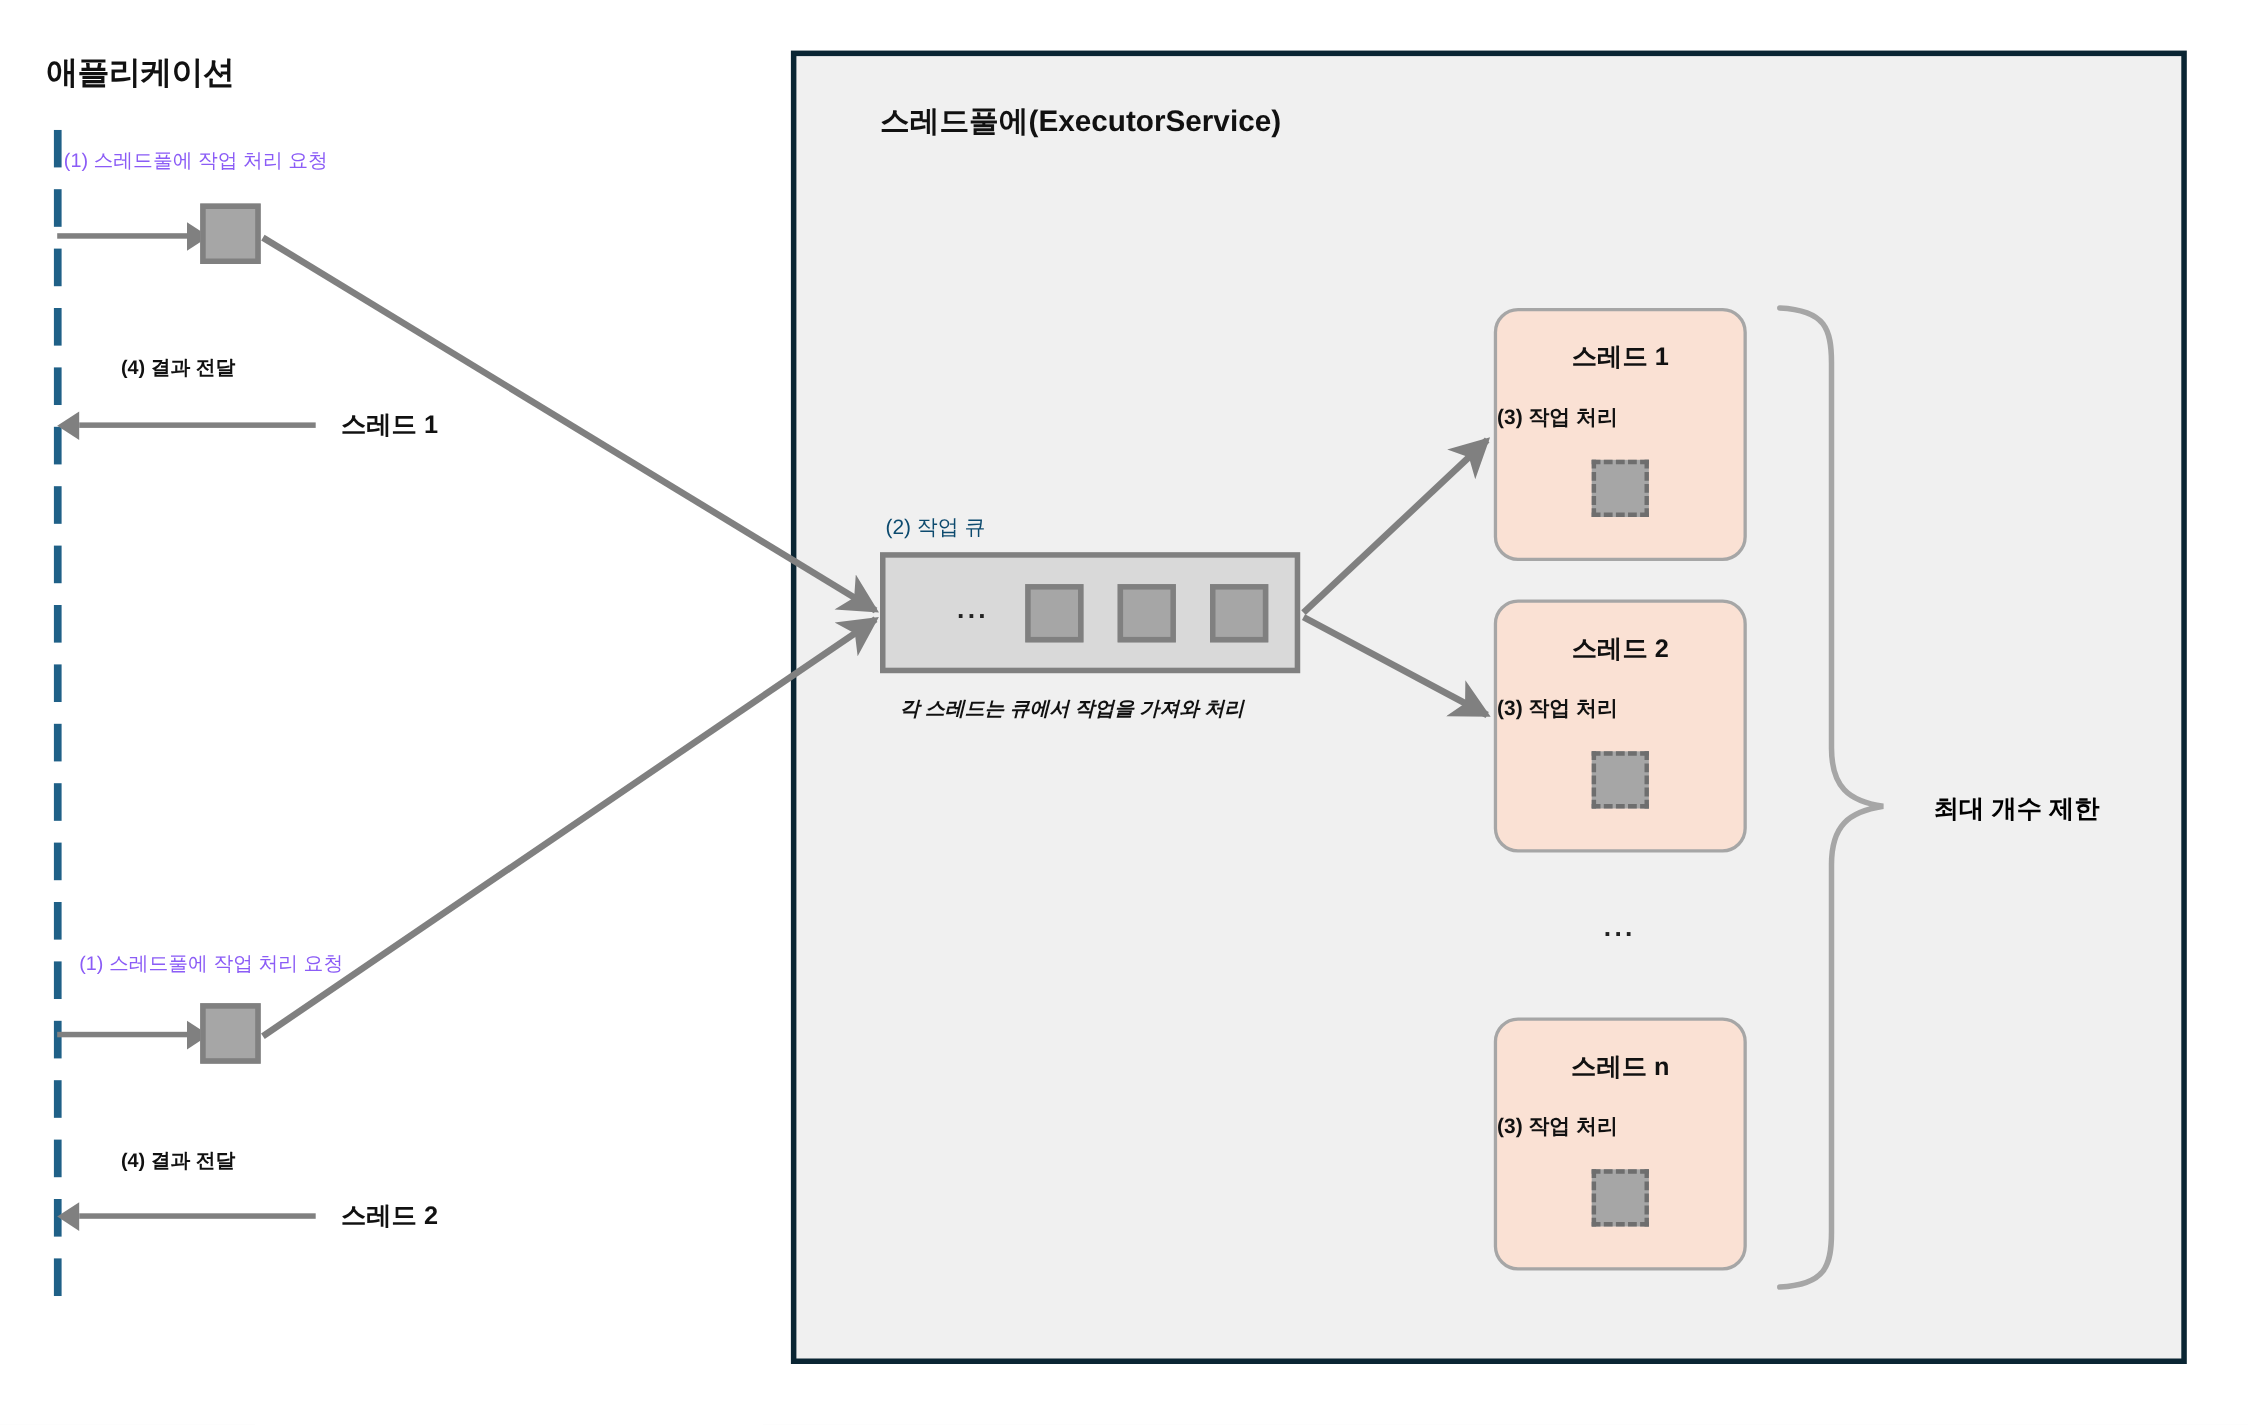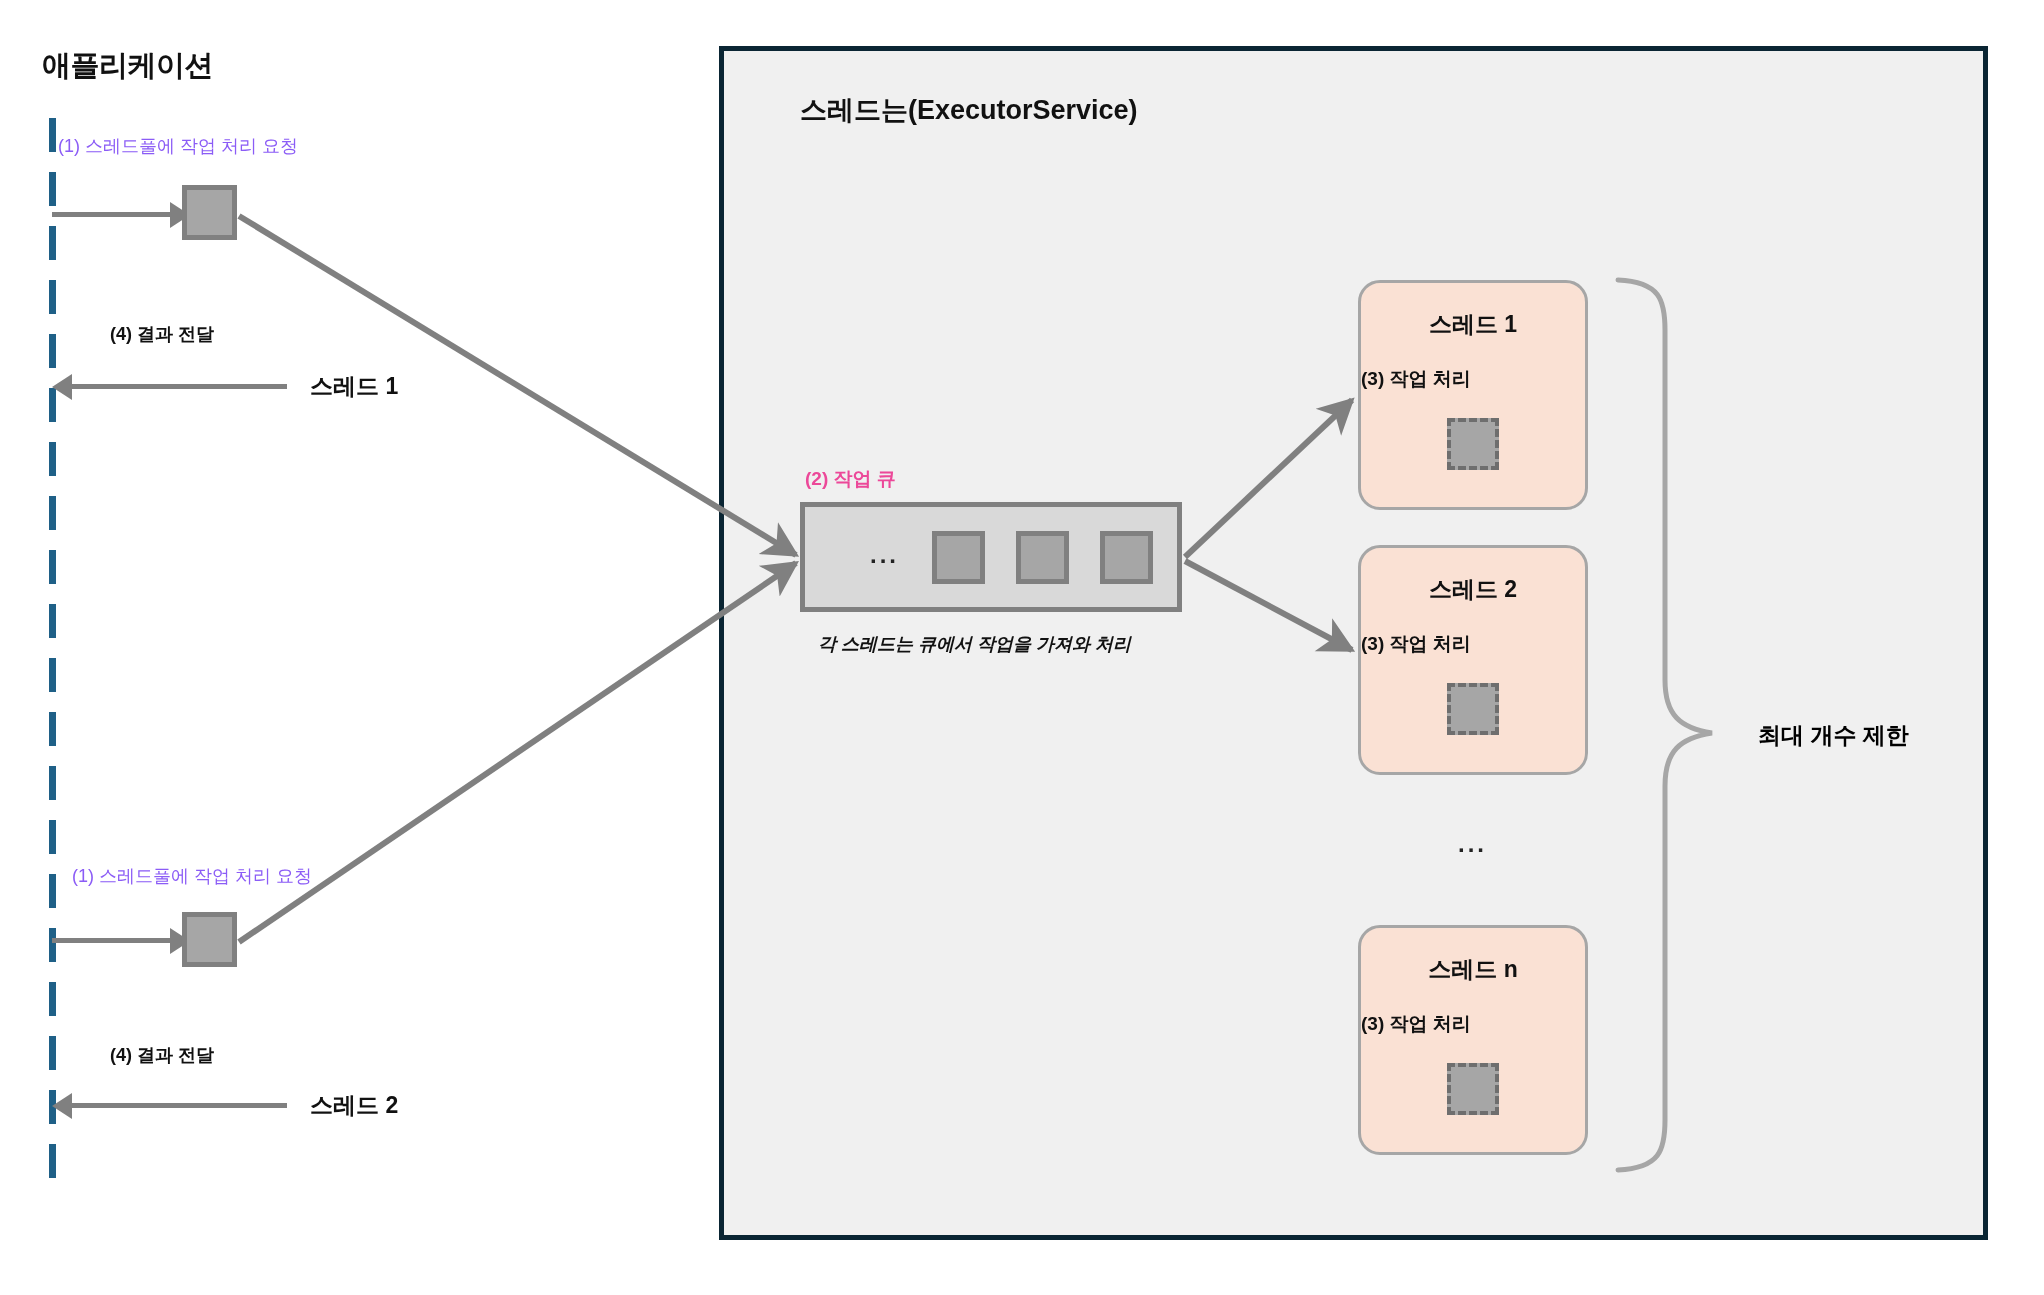--- a/index.html
+++ b/index.html
@@ -98,22 +98,22 @@
     font-size: 27px;
     font-weight: bold;
     color: #111111;
     white-space: nowrap;
   }
 
   #queue-label {
     left: 805px;
     top: 466px;
     font-size: 19px;
-    font-weight: bold;
-    color: #ec4899;
+    font-weight: normal;
+    color: #0c4a6e;
     white-space: nowrap;
   }
   #queue-box {
     left: 800px;
     top: 502px;
     width: 382px;
     height: 110px;
     background: #D9D9D9;
     border: 5px solid #808080;
     box-sizing: border-box;
@@ -221,21 +221,21 @@
   <div class="abs h-shaft" style="left:52px; top:938px; width:128px;"></div>
   <div class="abs arrow-head-right" style="left:170px; top:928px;"></div>
   <div class="abs task-square" style="left:182px; top:912px; width:55px; height:55px;"></div>
 
   <div class="abs result-label" style="left:110px; top:1043px;">(4) 결과 전달</div>
   <div class="abs h-shaft" style="left:72px; top:1103px; width:215px;"></div>
   <div class="abs arrow-head-left" style="left:52px; top:1093px;"></div>
   <div class="abs thread-name" style="left:310px; top:1090px;">스레드 2</div>
 
   <div class="abs" id="threadpool-box"></div>
-  <div class="abs" id="threadpool-title">스레드는(ExecutorService)</div>
+  <div class="abs" id="threadpool-title">스레드풀에(ExecutorService)</div>
 
   <div class="abs" id="queue-label">(2) 작업 큐</div>
   <div class="abs" id="queue-box"></div>
   <div class="abs" id="queue-ellipsis">...</div>
   <div class="abs queue-item" style="left:932px;"></div>
   <div class="abs queue-item" style="left:1016px;"></div>
   <div class="abs queue-item" style="left:1100px;"></div>
   <div class="abs" id="queue-caption">각 스레드는 큐에서 작업을 가져와 처리</div>
 
   <div class="abs thread-card" style="top:280px;">

